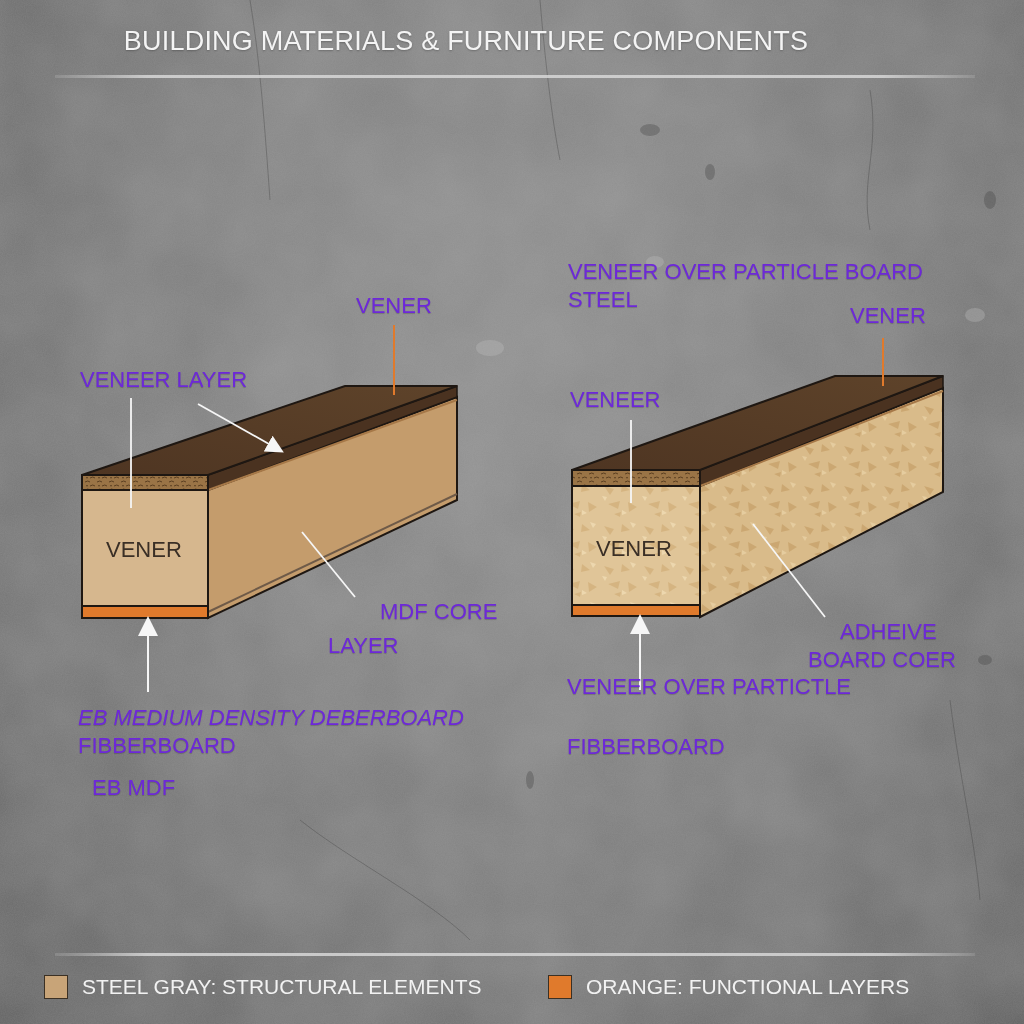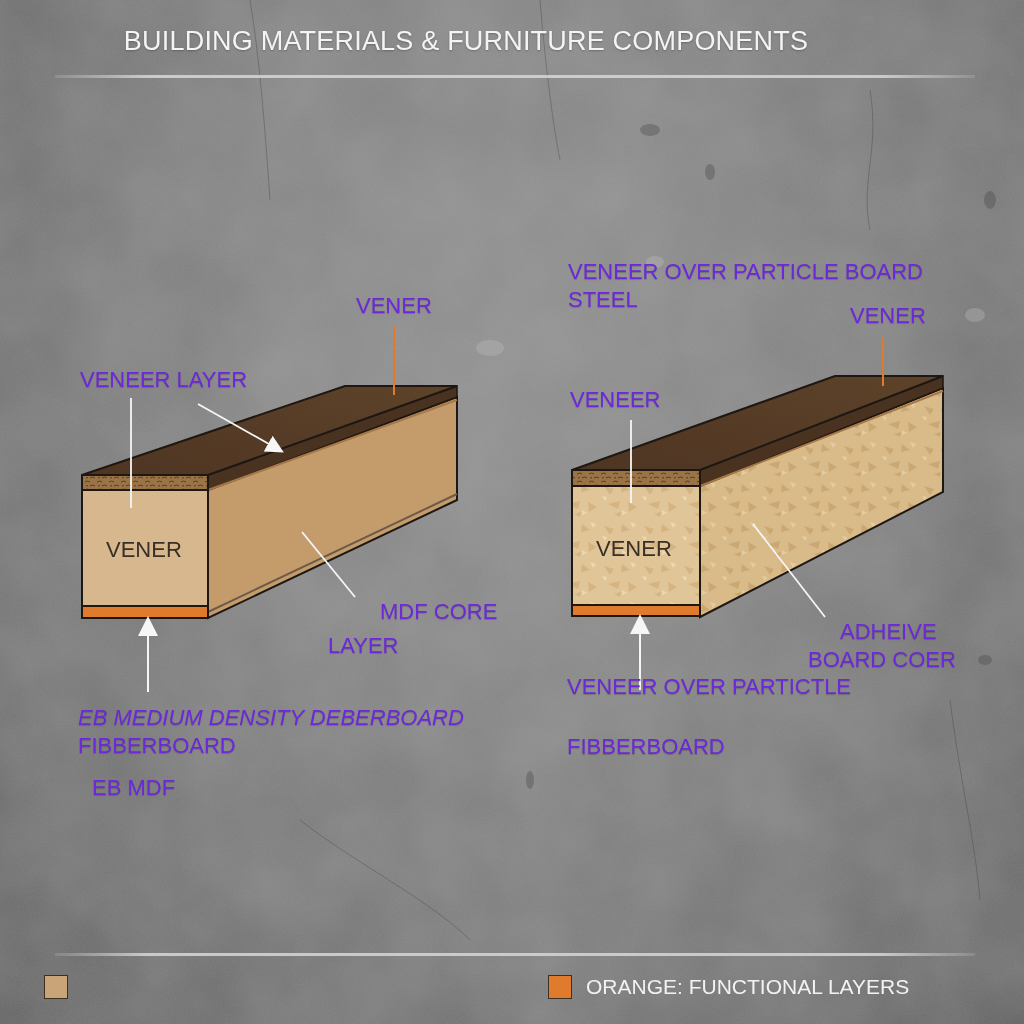--- a/index.html
+++ b/index.html
@@ -149,17 +149,18 @@
 <div class="label dark" style="left:596px; top:535px;">VENER</div>
 <div class="label" style="left:840px; top:618px;">ADHEIVE</div>
 <div class="label" style="left:808px; top:646px;">BOARD COER</div>
 <div class="label" style="left:567px; top:673px;">VENEER OVER  PARTICTLE</div>
 <div class="label" style="left:567px; top:733px;">FIBBERBOARD</div>
 
 <div class="divider bottom"></div>
 
 <div class="legend" style="left:44px;">
   <div class="swatch" style="background:#c8a478;"></div>
+  <span class="legend-text">STEEL GRAY: STRUCTURAL ELEMENTS</span>
 </div>
 <div class="legend" style="left:548px;">
   <div class="swatch" style="background:#e07a2c;"></div>
   <span class="legend-text">ORANGE: FUNCTIONAL LAYERS</span>
 </div>
 
 </body></html>

